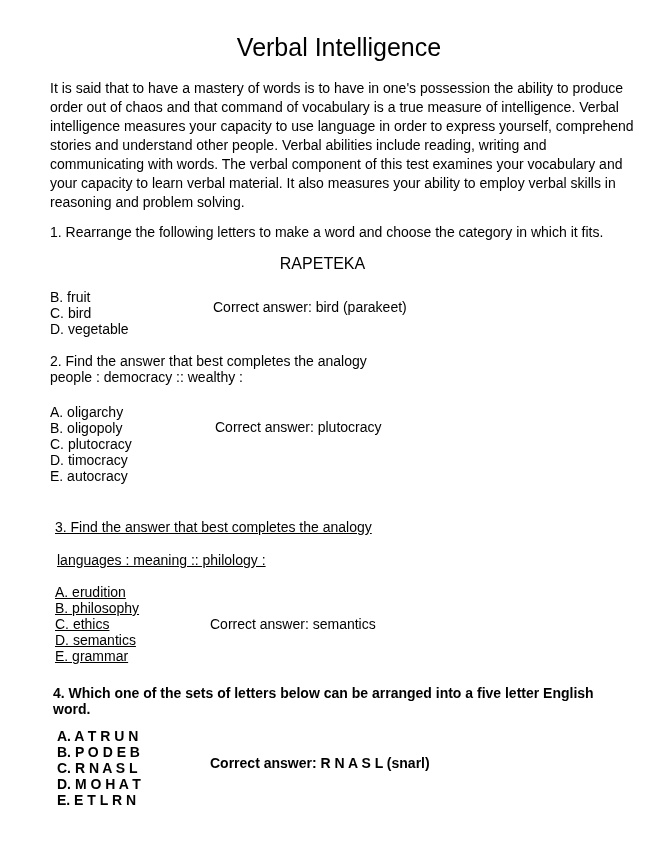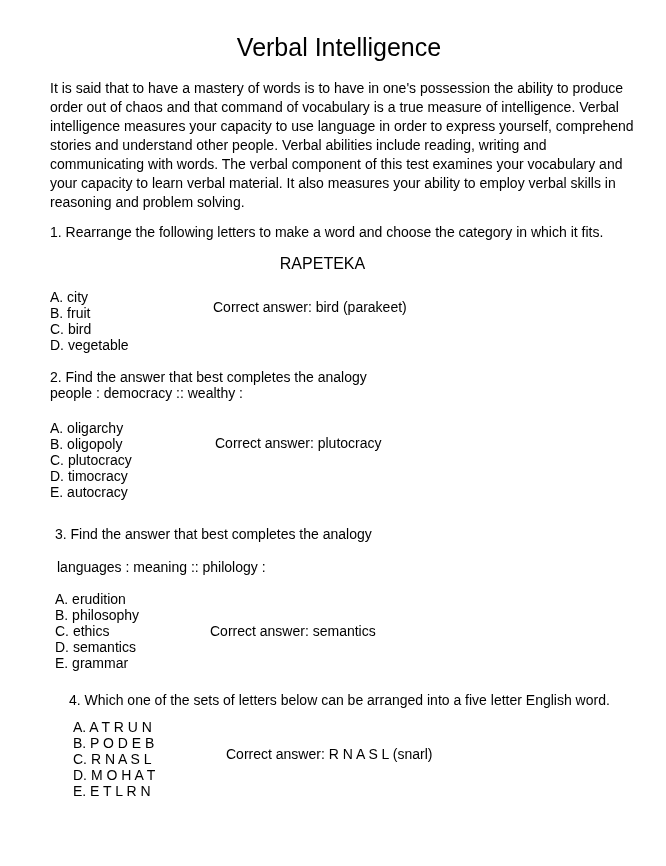--- a/index.html
+++ b/index.html
@@ -66,45 +66,44 @@
   
   .q1          { margin-top: 12px; }
   .q1 .options-row { margin-top: 17px; }
   .q1 .answer  { left: 163px; top: 10px; }
 
   .q2          { margin-top: 16px; }
   .q2 .q-prompt    { margin-top: 0; }
   .q2 .options-row { margin-top: 19px; }
   .q2 .answer  { left: 165px; top: 15px; }
 
-  .q3          { margin-top: 26px; margin-left: 5px; }
+  .q3          { margin-top: 35px; margin-left: 5px; text-decoration: underline; }
   .q3 .q-prompt    { margin-top: 17px; padding-left: 2px; }
   .q3 .options-row { margin-top: 16px; }
   .q3 .answer  { left: 155px; top: 32px; }
 
-  .q4          { margin-top: 21px; margin-left: 19px; }
+  .q4          { margin-top: 21px; margin-left: 3px; font-weight: bold; }
   .q4 .options     { padding-left: 4px; }
   .q4 .options-row { margin-top: 11px; }
   .q4 .answer  { left: 157px; top: 27px; }
 </style>
 </head>
 <body>
 
 <div class="doc">
 
   <h1 class="page-title">Verbal Intelligence</h1>
 
   <p class="intro">It is said that to have a mastery of words is to have in one's possession the ability to produce order out of chaos and that command of vocabulary is a true measure of intelligence. Verbal intelligence measures your capacity to use language in order to express yourself, comprehend stories and understand other people. Verbal abilities include reading, writing and communicating with words. The verbal component of this test examines your vocabulary and your capacity to learn verbal material. It also measures your ability to employ verbal skills in reasoning and problem solving.</p>
 
   <section class="question q1">
     <p class="q-heading">1. Rearrange the following letters to make a word and choose the category in which it fits.</p>
     <p class="stimulus">RAPETEKA</p>
     <div class="options-row">
       <div class="options">
-        <div class="opt">A. city</div>
         <div class="opt">B. fruit</div>
         <div class="opt">C. bird</div>
         <div class="opt">D. vegetable</div>
       </div>
       <div class="answer">Correct answer: bird (parakeet)</div>
     </div>
   </section>
 
   <section class="question q2">
     <p class="q-heading">2. Find the answer that best completes the analogy</p>

